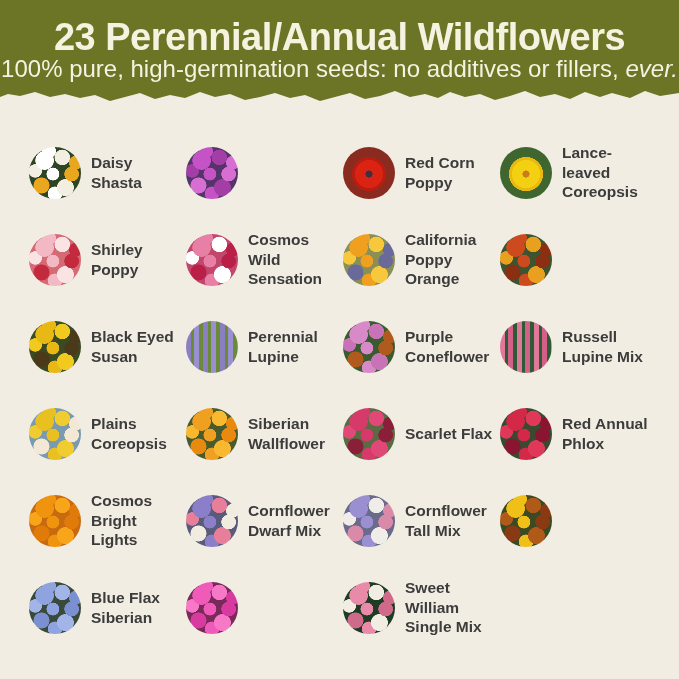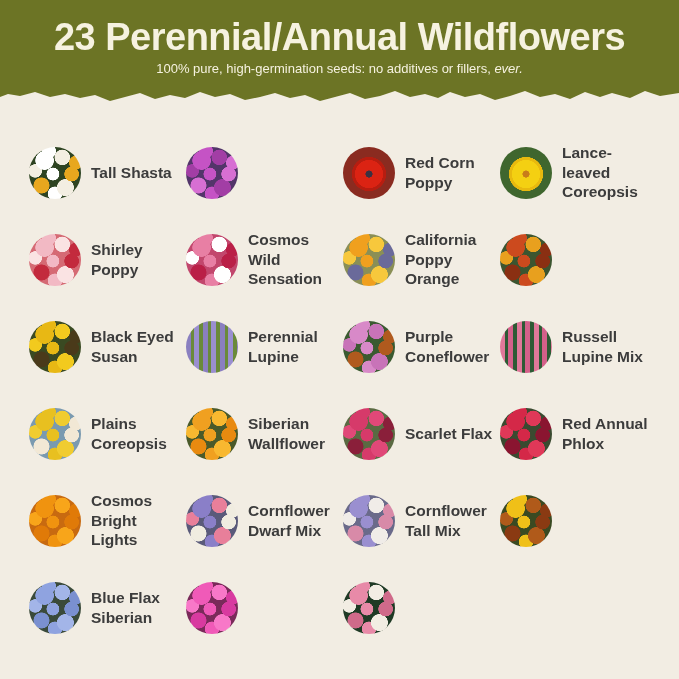--- a/index.html
+++ b/index.html
@@ -20,21 +20,21 @@
     margin:0;
     padding-top:16px;
     font-size:38px;
     line-height:42px;
     font-weight:bold;
     letter-spacing:-0.5px;
     color:#F6F2E0;
   }
   .header-subtitle{
     margin:0;
-    font-size:13px;
+    font-size:24px;
     line-height:22px;
     font-weight:400;
     color:#F6F2E0;
   }
   .header-subtitle .em{font-style:italic;}
   .tear{
     display:block;
     width:679px;height:20px;
     margin-top:-1px;
   }
@@ -73,21 +73,21 @@
   <p class="header-subtitle"><span>100% pure, high-germination seeds: no additives or fillers, </span><span class="em">ever.</span></p>
 </div>
 
 <svg class="tear" viewBox="0 0 679 20" preserveAspectRatio="none" aria-hidden="true">
   <polygon fill="#6C7425" points="0,0 679,0 679,8 660,11 645,6 630,13 612,8 600,12 585,7 570,14 555,9 540,12 525,6 510,11 495,15 480,9 465,12 450,7 438,13 425,9 410,12 395,6 380,11 365,14 350,8 335,12 320,16 305,10 290,13 275,8 260,12 245,15 230,9 215,12 200,7 185,13 170,10 155,14 140,8 125,12 110,16 95,10 80,13 65,9 50,12 35,7 20,11 8,9 0,12"></polygon>
 </svg>
 
 <div class="grid">
   <div class="flower-item">
     <div class="flower-photo" style="background-image: radial-gradient(circle at 30% 26%, rgb(255, 255, 255) 0px, rgb(255, 255, 255) 17%, transparent 18%), radial-gradient(circle at 64% 20%, rgb(243, 238, 226) 0px, rgb(243, 238, 226) 14%, transparent 15%), radial-gradient(circle at 82% 52%, rgb(232, 167, 30) 0px, rgb(232, 167, 30) 14%, transparent 15%), radial-gradient(circle at 46% 52%, rgb(255, 255, 255) 0px, rgb(255, 255, 255) 16%, transparent 17%), radial-gradient(circle at 70% 78%, rgb(243, 238, 226) 0px, rgb(243, 238, 226) 15%, transparent 16%), radial-gradient(circle at 24% 74%, rgb(232, 167, 30) 0px, rgb(232, 167, 30) 14%, transparent 15%), radial-gradient(circle at 50% 90%, rgb(255, 255, 255) 0px, rgb(255, 255, 255) 13%, transparent 14%), radial-gradient(circle at 12% 46%, rgb(243, 238, 226) 0px, rgb(243, 238, 226) 12%, transparent 13%), radial-gradient(circle at 90% 30%, rgb(232, 167, 30) 0px, rgb(232, 167, 30) 11%, transparent 12%), radial-gradient(circle at 38% 8%, rgb(255, 255, 255) 0px, rgb(255, 255, 255) 12%, transparent 13%); background-color: rgb(46, 68, 34);"></div>
-    <div class="flower-label">Tall Shasta</div>
+    <div class="flower-label">Daisy Shasta</div>
   </div>
 
   <div class="flower-item">
     <div class="flower-photo" style="background-image: radial-gradient(circle at 30% 26%, rgb(197, 83, 197) 0px, rgb(197, 83, 197) 17%, transparent 18%), radial-gradient(circle at 64% 20%, rgb(162, 62, 165) 0px, rgb(162, 62, 165) 14%, transparent 15%), radial-gradient(circle at 82% 52%, rgb(215, 111, 211) 0px, rgb(215, 111, 211) 14%, transparent 15%), radial-gradient(circle at 46% 52%, rgb(197, 83, 197) 0px, rgb(197, 83, 197) 16%, transparent 17%), radial-gradient(circle at 70% 78%, rgb(162, 62, 165) 0px, rgb(162, 62, 165) 15%, transparent 16%), radial-gradient(circle at 24% 74%, rgb(215, 111, 211) 0px, rgb(215, 111, 211) 14%, transparent 15%), radial-gradient(circle at 50% 90%, rgb(197, 83, 197) 0px, rgb(197, 83, 197) 13%, transparent 14%), radial-gradient(circle at 12% 46%, rgb(162, 62, 165) 0px, rgb(162, 62, 165) 12%, transparent 13%), radial-gradient(circle at 90% 30%, rgb(215, 111, 211) 0px, rgb(215, 111, 211) 11%, transparent 12%), radial-gradient(circle at 38% 8%, rgb(197, 83, 197) 0px, rgb(197, 83, 197) 12%, transparent 13%); background-color: rgb(83, 53, 106);"></div>
   </div>
 
   <div class="flower-item">
     <div class="flower-photo" style="background-image: radial-gradient(circle at 50% 52%, rgb(58, 49, 66) 0px, rgb(58, 49, 66) 9%, rgb(219, 35, 19) 10%, rgb(219, 35, 19) 37%, rgb(183, 29, 16) 38%, rgb(183, 29, 16) 45%, rgb(138, 43, 32) 46%, rgb(138, 43, 32) 100%); background-color: rgb(138, 43, 32);"></div>
     <div class="flower-label">Red Corn
 Poppy</div>
@@ -198,14 +198,17 @@
     <div class="flower-label">Blue Flax
 Siberian</div>
   </div>
 
   <div class="flower-item">
     <div class="flower-photo" style="background-image: radial-gradient(circle at 30% 26%, rgb(240, 90, 184) 0px, rgb(240, 90, 184) 17%, transparent 18%), radial-gradient(circle at 64% 20%, rgb(248, 120, 200) 0px, rgb(248, 120, 200) 14%, transparent 15%), radial-gradient(circle at 82% 52%, rgb(216, 58, 160) 0px, rgb(216, 58, 160) 14%, transparent 15%), radial-gradient(circle at 46% 52%, rgb(240, 90, 184) 0px, rgb(240, 90, 184) 16%, transparent 17%), radial-gradient(circle at 70% 78%, rgb(248, 120, 200) 0px, rgb(248, 120, 200) 15%, transparent 16%), radial-gradient(circle at 24% 74%, rgb(216, 58, 160) 0px, rgb(216, 58, 160) 14%, transparent 15%), radial-gradient(circle at 50% 90%, rgb(240, 90, 184) 0px, rgb(240, 90, 184) 13%, transparent 14%), radial-gradient(circle at 12% 46%, rgb(248, 120, 200) 0px, rgb(248, 120, 200) 12%, transparent 13%), radial-gradient(circle at 90% 30%, rgb(216, 58, 160) 0px, rgb(216, 58, 160) 11%, transparent 12%), radial-gradient(circle at 38% 8%, rgb(240, 90, 184) 0px, rgb(240, 90, 184) 12%, transparent 13%); background-color: rgb(122, 42, 90);"></div>
   </div>
 
   <div class="flower-item">
     <div class="flower-photo" style="background-image: radial-gradient(circle at 30% 26%, rgb(232, 138, 168) 0px, rgb(232, 138, 168) 17%, transparent 18%), radial-gradient(circle at 64% 20%, rgb(242, 237, 227) 0px, rgb(242, 237, 227) 14%, transparent 15%), radial-gradient(circle at 82% 52%, rgb(208, 106, 138) 0px, rgb(208, 106, 138) 14%, transparent 15%), radial-gradient(circle at 46% 52%, rgb(232, 138, 168) 0px, rgb(232, 138, 168) 16%, transparent 17%), radial-gradient(circle at 70% 78%, rgb(242, 237, 227) 0px, rgb(242, 237, 227) 15%, transparent 16%), radial-gradient(circle at 24% 74%, rgb(208, 106, 138) 0px, rgb(208, 106, 138) 14%, transparent 15%), radial-gradient(circle at 50% 90%, rgb(232, 138, 168) 0px, rgb(232, 138, 168) 13%, transparent 14%), radial-gradient(circle at 12% 46%, rgb(242, 237, 227) 0px, rgb(242, 237, 227) 12%, transparent 13%), radial-gradient(circle at 90% 30%, rgb(208, 106, 138) 0px, rgb(208, 106, 138) 11%, transparent 12%), radial-gradient(circle at 38% 8%, rgb(232, 138, 168) 0px, rgb(232, 138, 168) 12%, transparent 13%); background-color: rgb(31, 58, 37);"></div>
+    <div class="flower-label">Sweet
+William
+Single Mix</div>
   </div>
 </div>
 
 </body></html>

